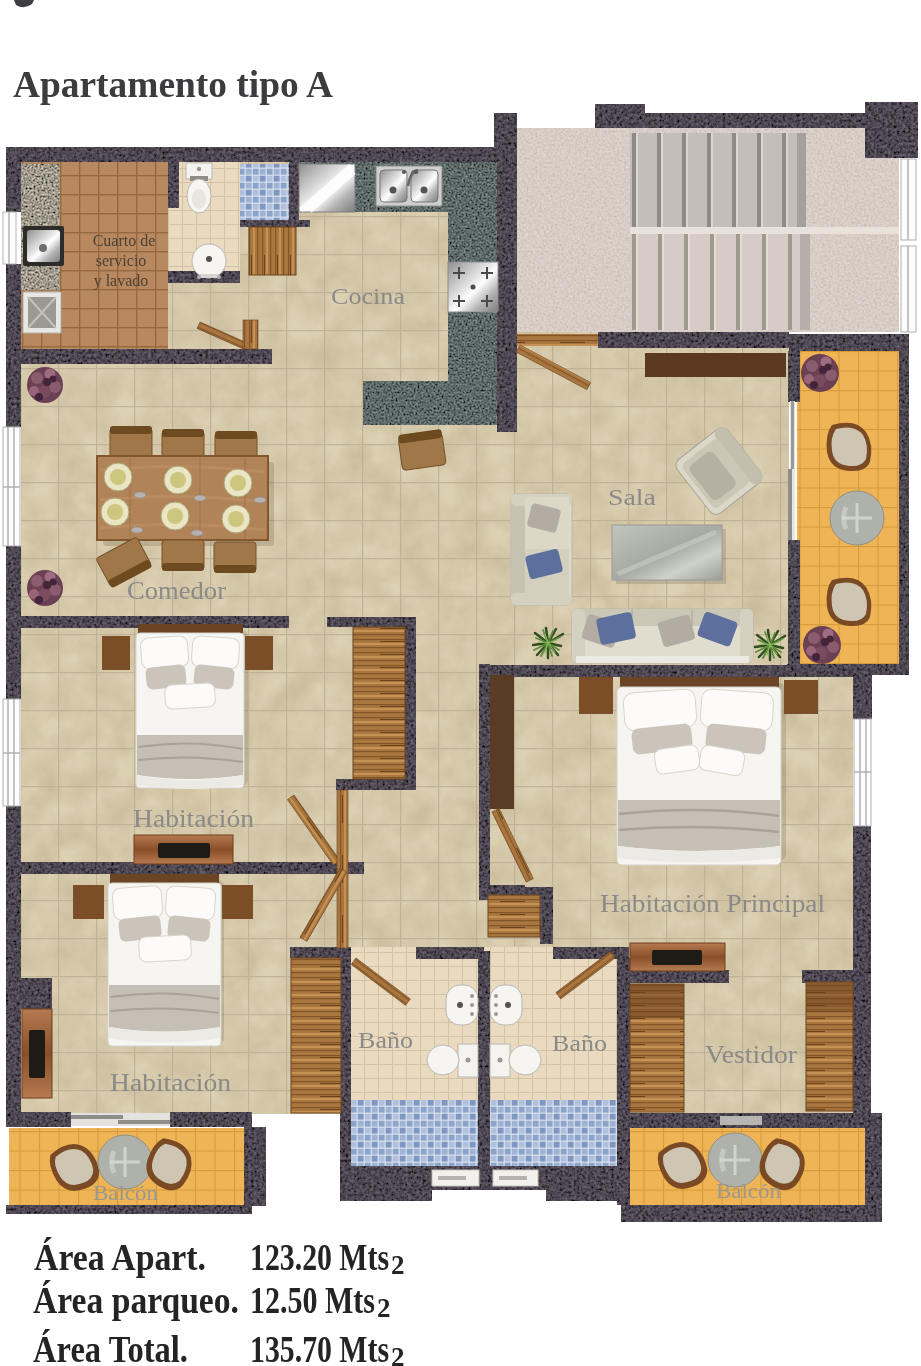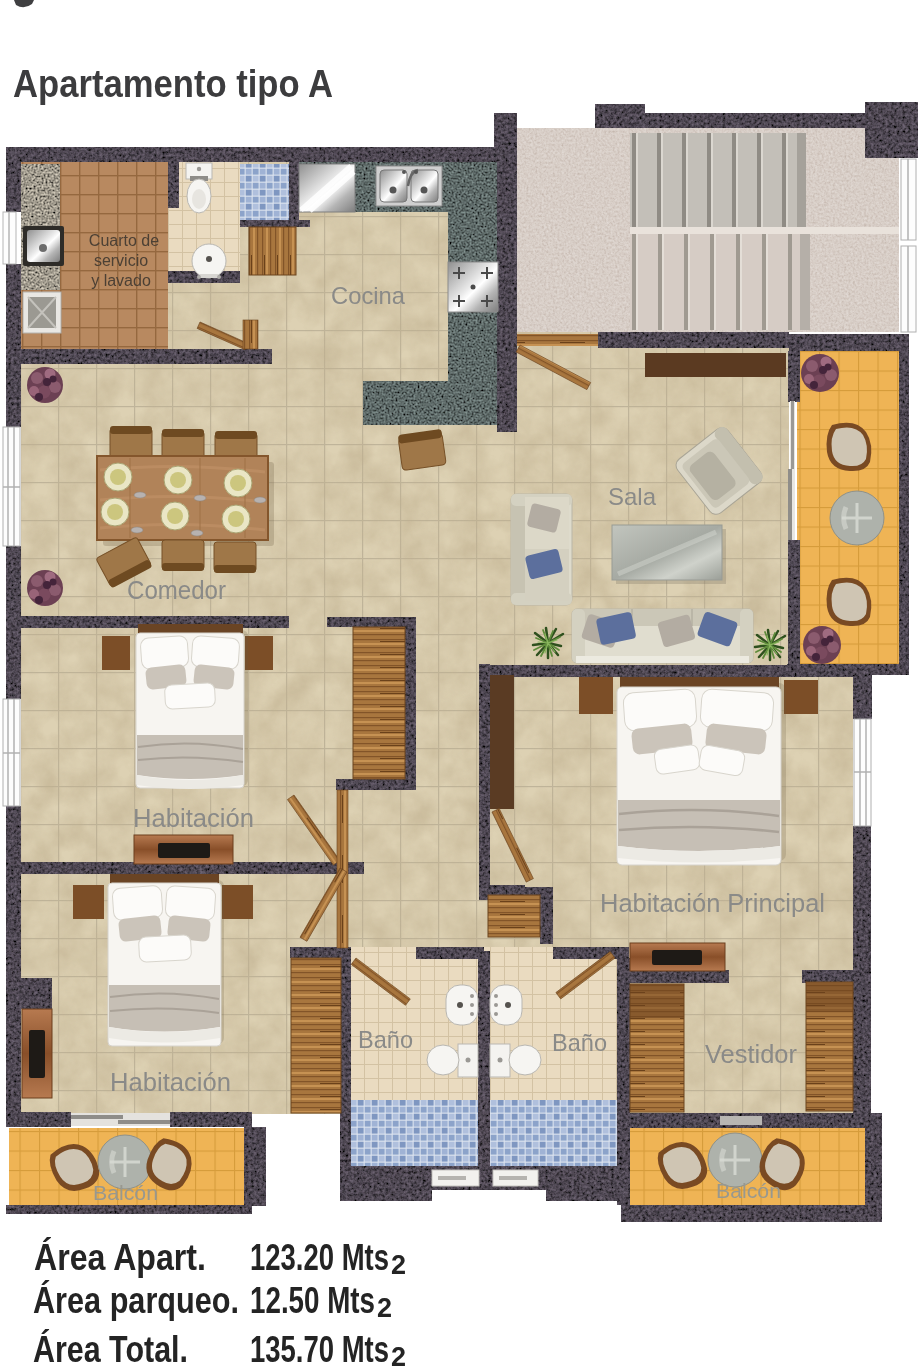--- a/index.html
+++ b/index.html
@@ -1,17 +1,17 @@
 <!DOCTYPE html>
 <html><head>
 <meta charset="utf-8">
 <style>
   html,body{margin:0;padding:0;background:#ffffff;}
   .page{position:relative;width:921px;height:1366px;background:#7dd3fc;overflow:hidden;
-        font-family:Liberation Sans, sans-serif;}
+        font-family:Liberation Serif, serif;}
   svg{display:block;filter:blur(0.35px) saturate(0.97);}
 </style>
 </head>
 <body>
 <div class="page">
 <svg width="921" height="1366" viewBox="0 0 921 1366" xmlns="http://www.w3.org/2000/svg">
 <defs>
 
   <filter id="spW" x="-2%" y="-2%" width="104%" height="104%">
     <feTurbulence type="fractalNoise" baseFrequency="0.35" numOctaves="3" seed="11" result="n"></feTurbulence>

